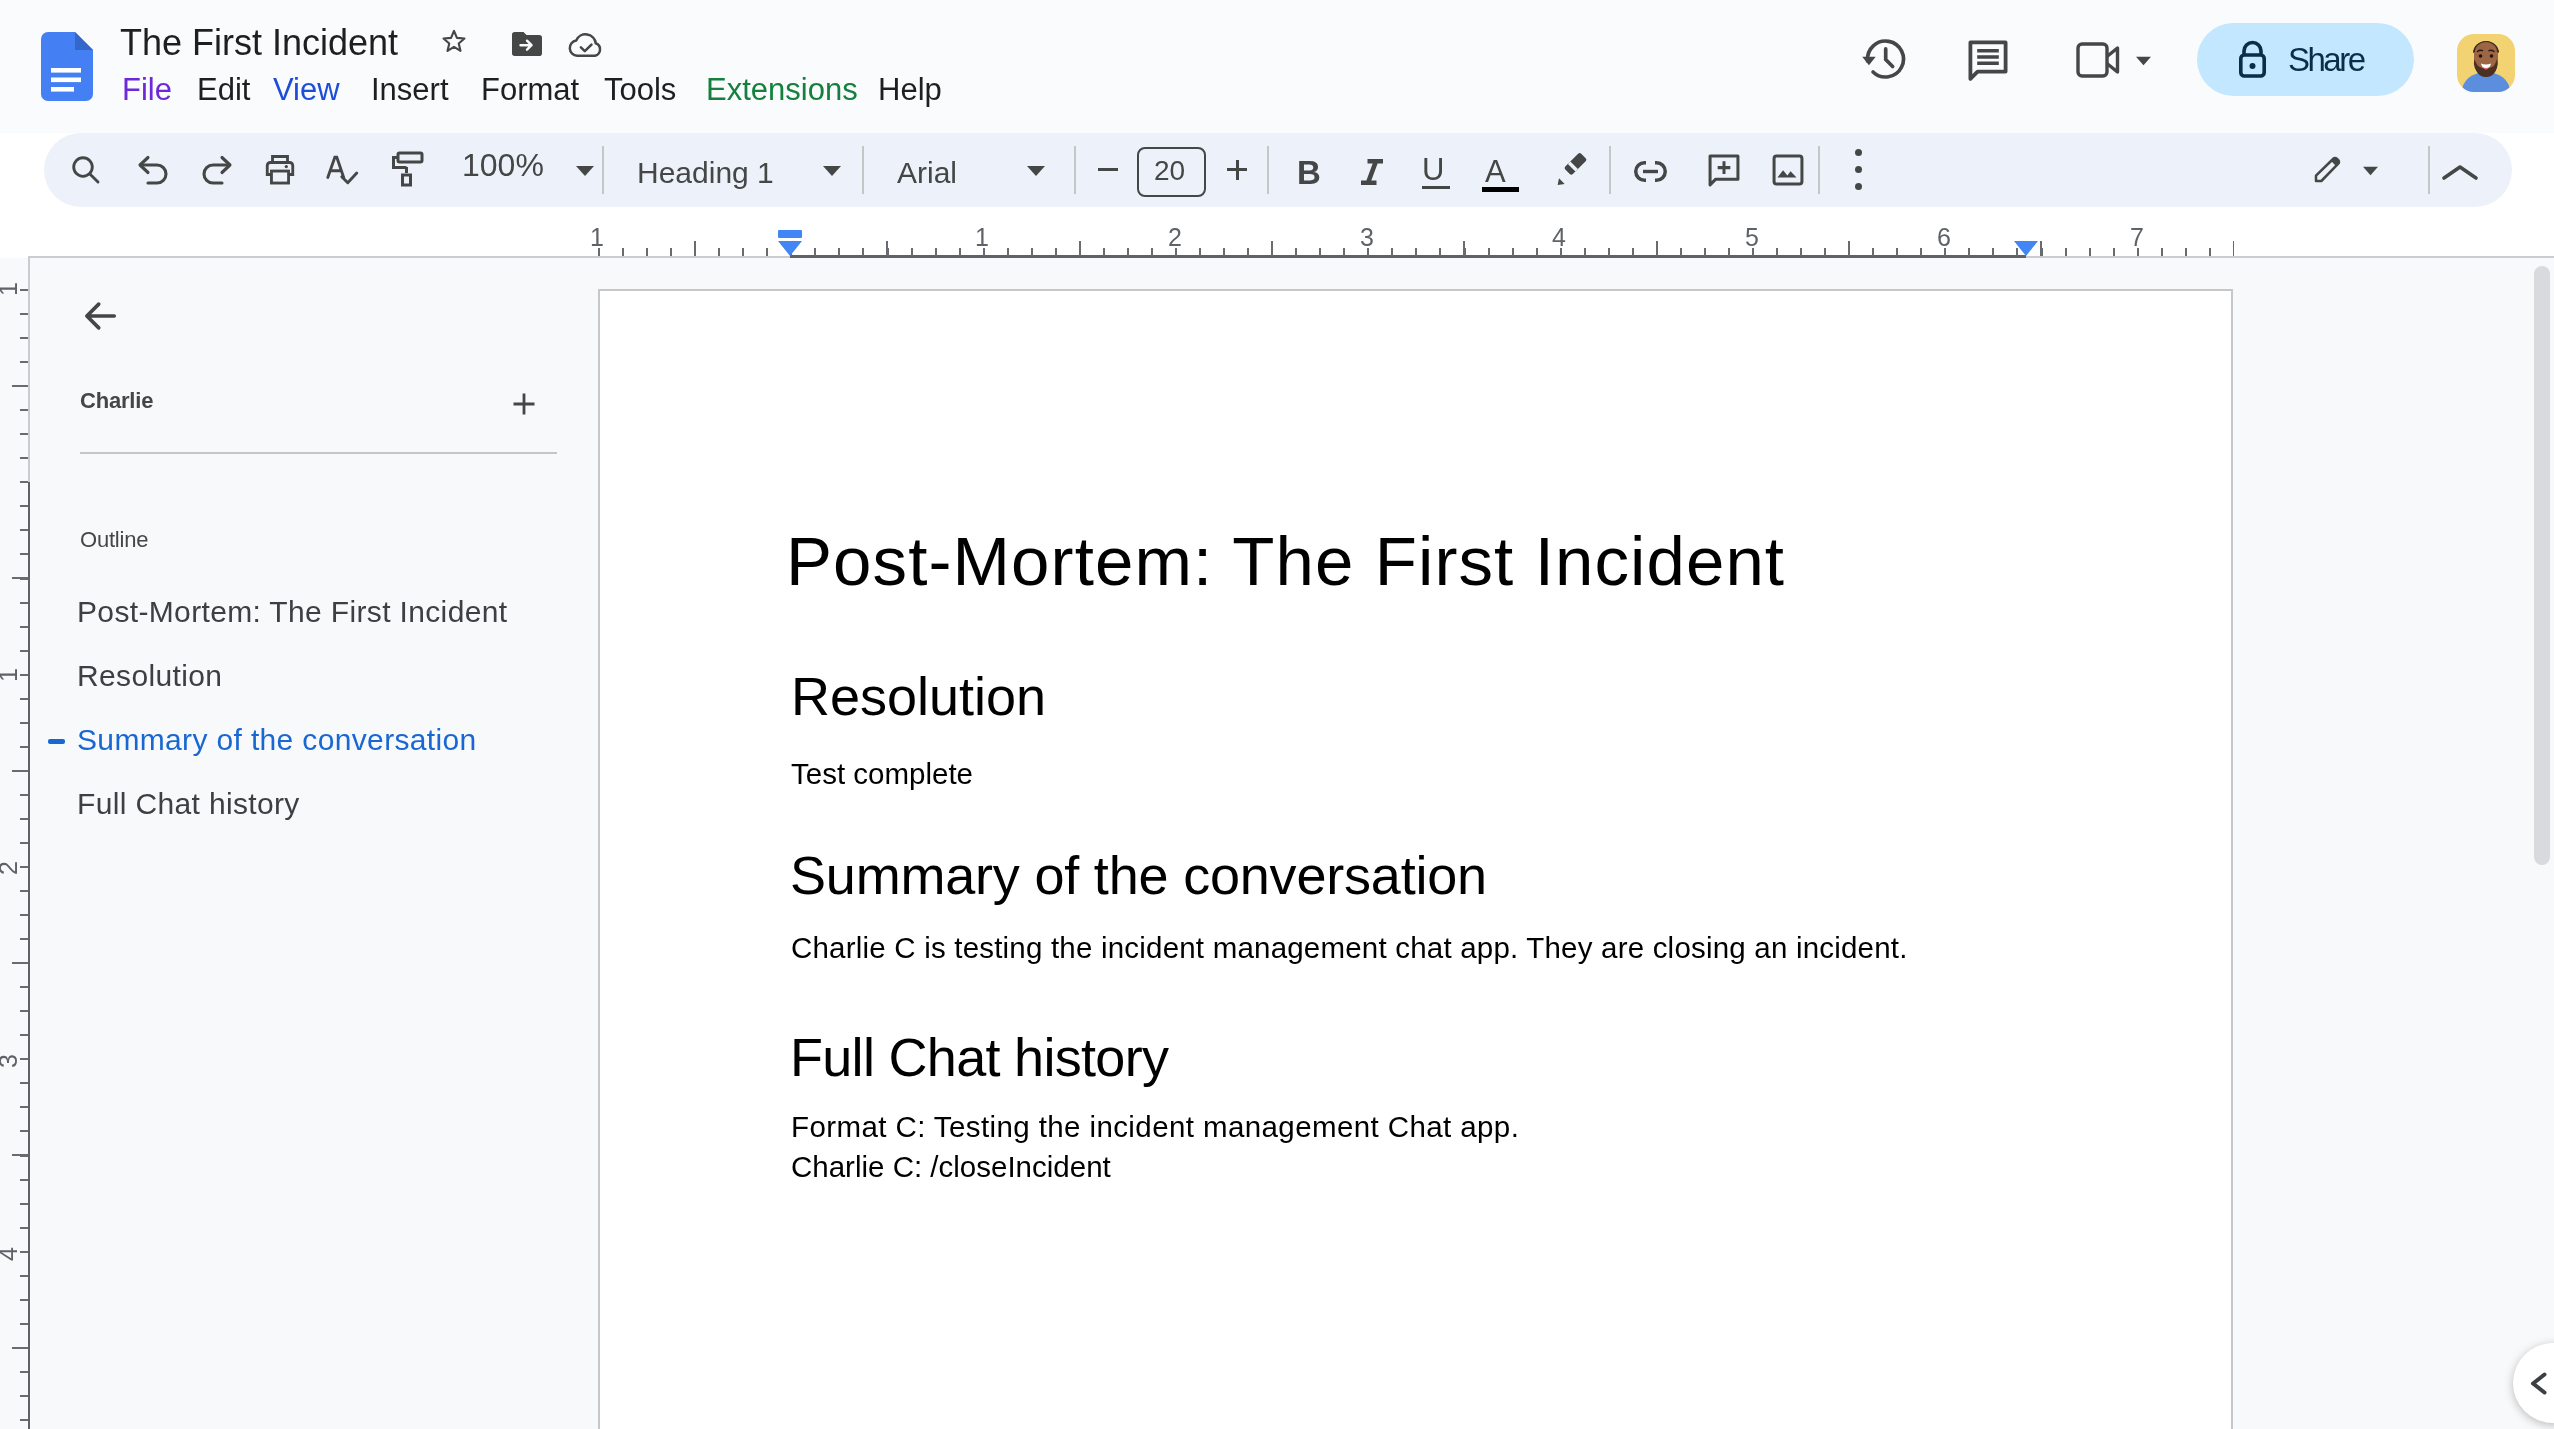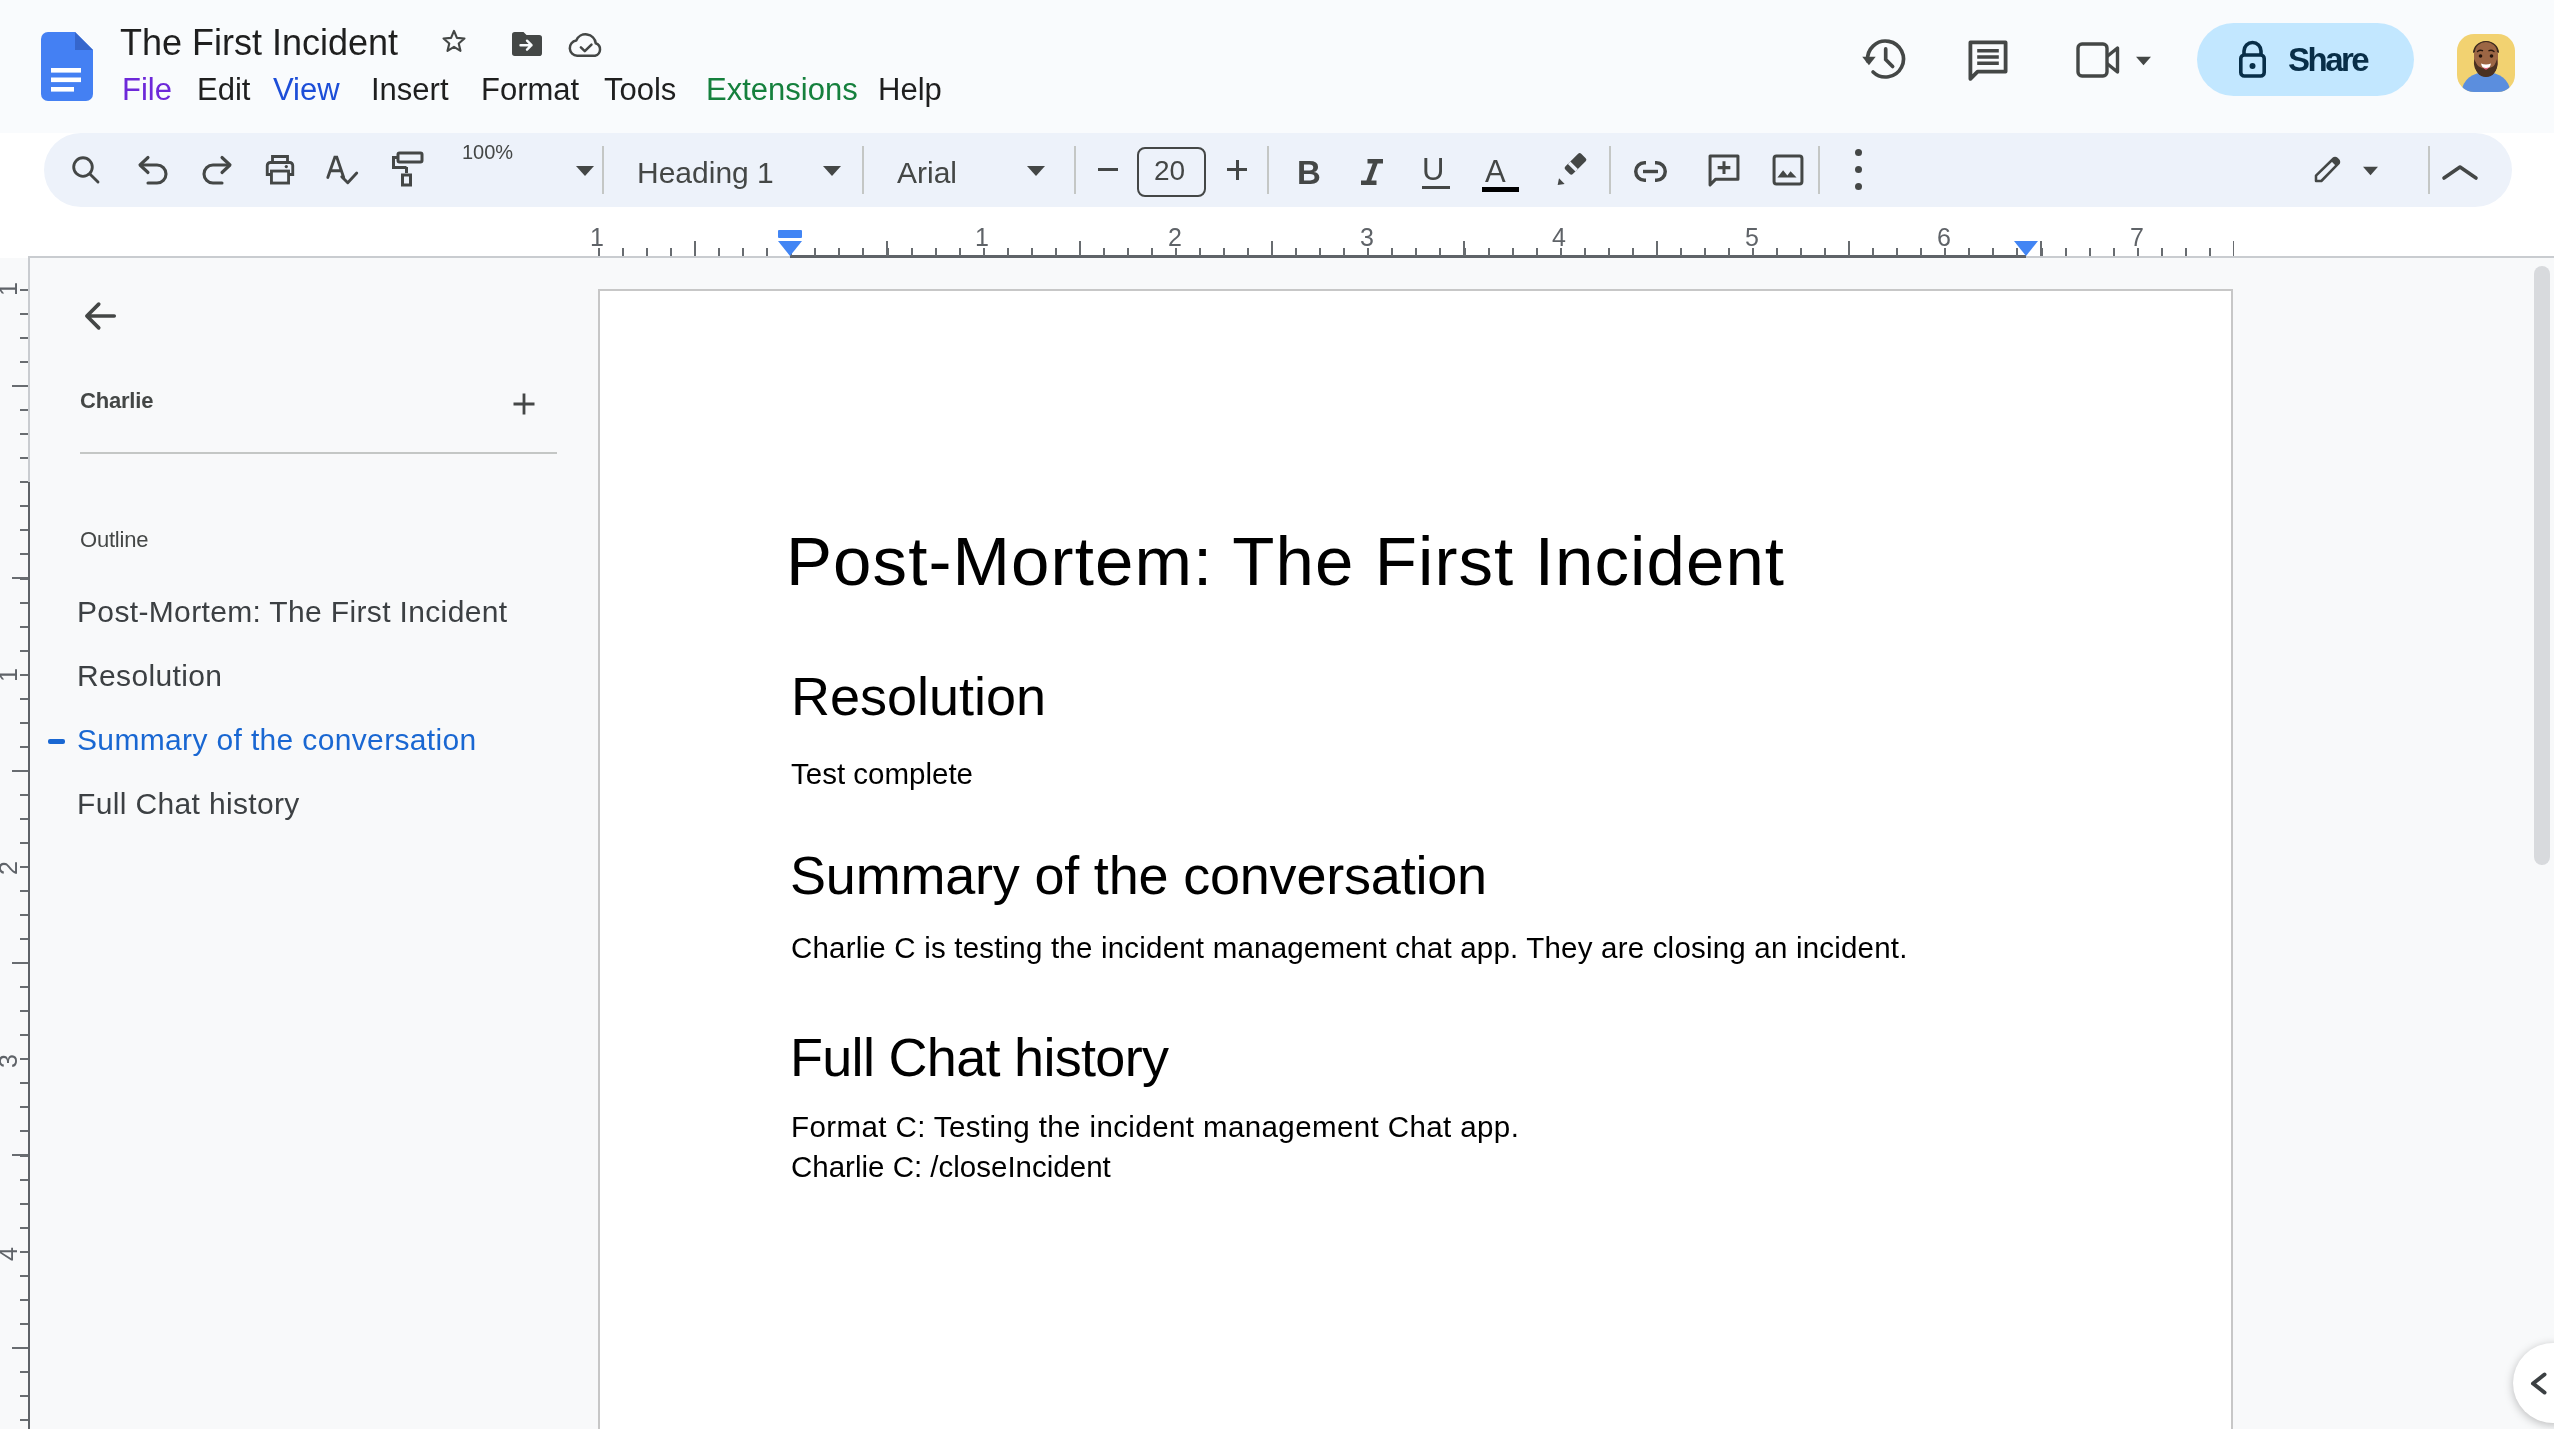--- a/index.html
+++ b/index.html
@@ -65,21 +65,21 @@
 <svg class="abs" style="left:2135px;top:56px" width="17" height="10" viewBox="0 0 20 12">
     <path d="M1,1 h18 l-9,10 Z" fill="#444746"></path>
   </svg>
 
 <div class="abs" style="left:2197px;top:23px;width:217px;height:73px;background:#c2e7ff;border-radius:37px"></div>
 <svg class="abs" style="left:2239px;top:41px" width="27" height="38" viewBox="0 0 27 38">
   <path d="M5,14 v-4 a8.5,8.5 0 0 1 17,0 v4" fill="none" stroke="#082e48" stroke-width="3.6"></path>
   <rect x="1.8" y="14" width="23.4" height="21" rx="3.5" fill="none" stroke="#082e48" stroke-width="3.6"></rect>
   <circle cx="13.5" cy="25" r="3" fill="#082e48"></circle>
 </svg>
-<div class="txt" style="left:2288px;top:43px;font-size:33px;font-weight:bold;letter-spacing:-2.5px;color:#082e48">Share</div>
+<div class="txt" style="left:2288px;top:43px;font-size:33px;font-weight:normal;letter-spacing:-2.5px;color:#082e48">Share</div>
 
 <svg class="abs" style="left:2457px;top:34px" width="58" height="58" viewBox="0 0 58 58">
   <defs>
       <clipPath id="avc">
         <rect x="0" y="0" width="58" height="58" rx="17"></rect>
       </clipPath>
     </defs>
   <g clip-path="url(#avc)">
     <rect width="58" height="58" fill="#f2d271"></rect>
     <ellipse cx="29" cy="57" rx="24" ry="19" fill="#5b8ede"></ellipse>
@@ -125,21 +125,21 @@
   <path d="M12.5,16.5 l4,4 6,-6.5" fill="none" stroke="#444746" stroke-width="1.9" stroke-linecap="round" stroke-linejoin="round"></path>
 </svg>
 
 <svg class="abs" style="left:390px;top:151px" width="34" height="38" viewBox="0 0 34 38">
   <rect x="8" y="2" width="24" height="9" rx="1.5" fill="none" stroke="#444746" stroke-width="3"></rect>
   <path d="M8,6.5 h-4.5 v10 h13" fill="none" stroke="#444746" stroke-width="3"></path>
   <path d="M16.5,16 v6" stroke="#444746" stroke-width="3"></path>
   <rect x="12.5" y="24" width="8" height="10" fill="none" stroke="#444746" stroke-width="3"></rect>
 </svg>
 
-<div class="txt" style="left:462px;top:142px;font-size:20px;color:#444746">100%</div>
+<div class="txt" style="left:462px;top:149px;font-size:32px;color:#444746">100%</div>
 <svg class="abs" style="left:575px;top:165px" width="20" height="12" viewBox="0 0 20 12">
     <path d="M1,1 h18 l-9,10 Z" fill="#444746"></path>
   </svg>
 <div class="abs" style="left:602px;top:146px;width:2px;height:48px;background:#c4c7c5"></div>
 
 <div class="txt" style="left:637px;top:158px;font-size:30px;color:#444746">Heading 1</div>
 <svg class="abs" style="left:822px;top:165px" width="20" height="12" viewBox="0 0 20 12">
     <path d="M1,1 h18 l-9,10 Z" fill="#444746"></path>
   </svg>
 <div class="abs" style="left:862px;top:146px;width:2px;height:48px;background:#c4c7c5"></div>

